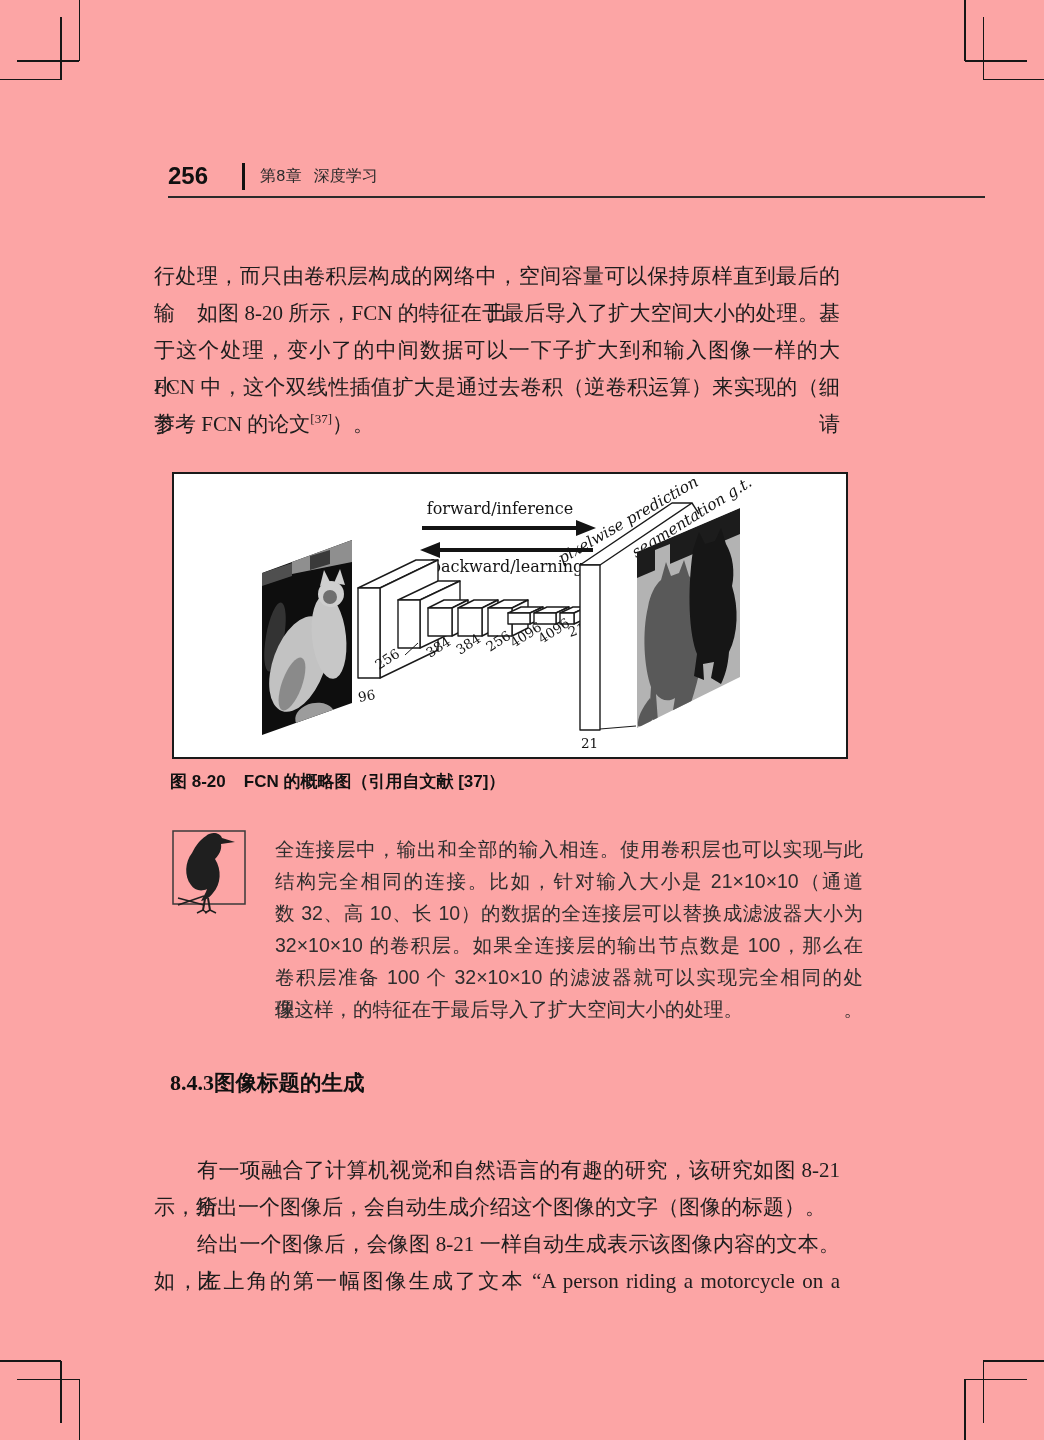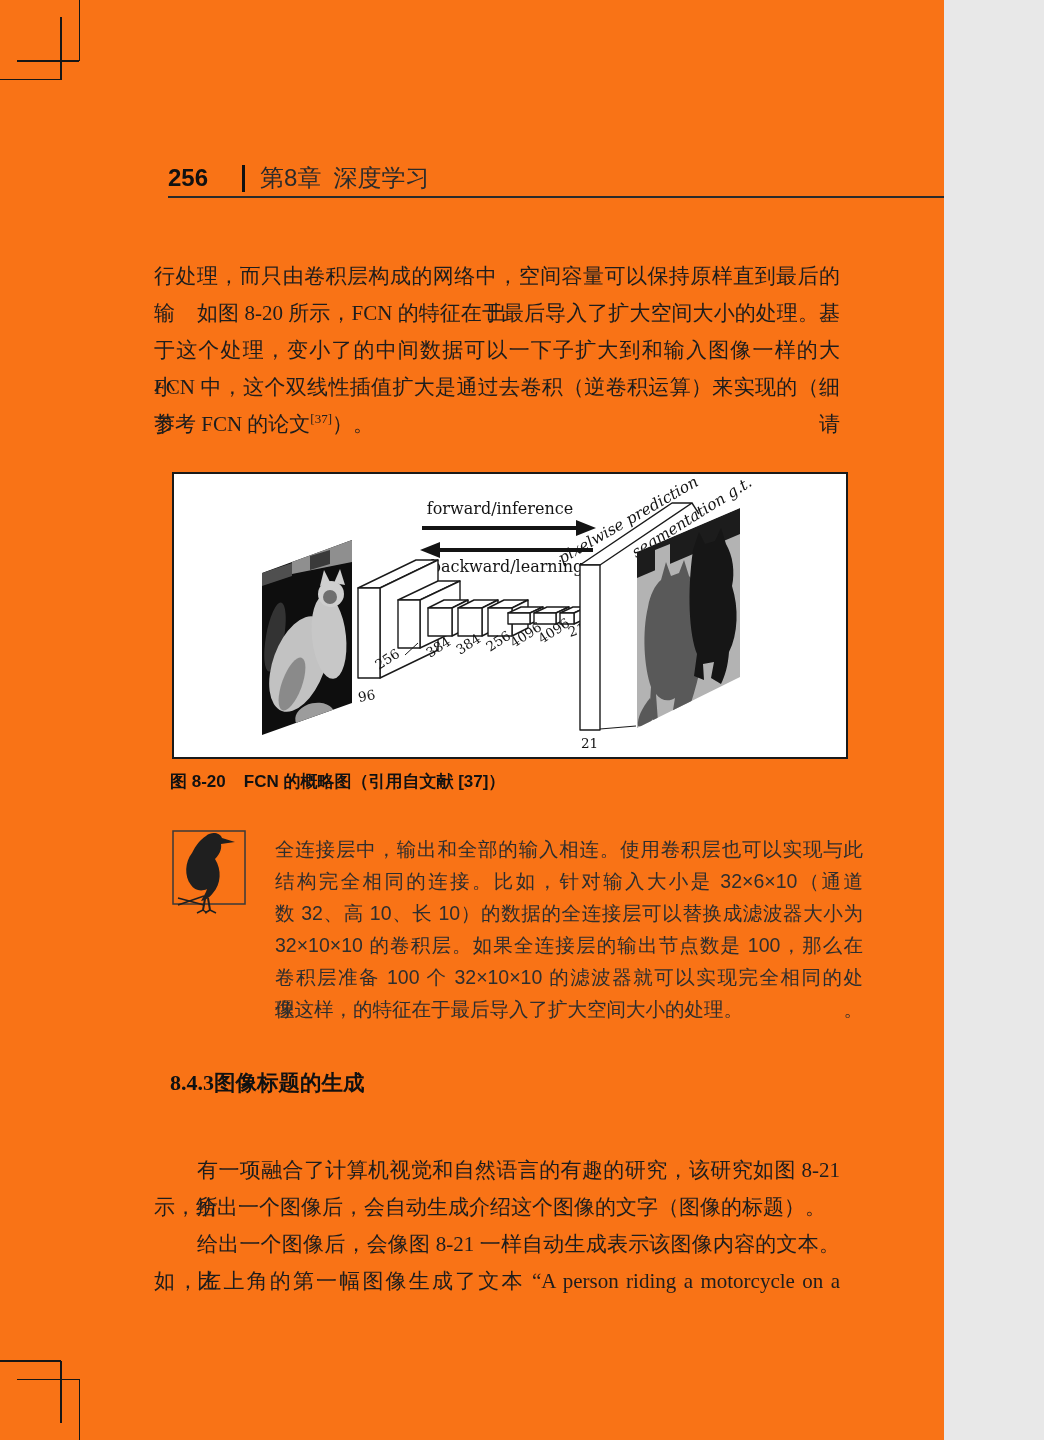--- a/index.html
+++ b/index.html
@@ -1,25 +1,25 @@
 <!DOCTYPE html>
 <html><head>
 <meta charset="utf-8">
 <style>
   html,body{margin:0;padding:0;background:#e8e8e8;}
-  .page{position:relative;width:944px;height:1440px;background:#f97316;overflow:hidden;
+  .page{position:relative;width:1044px;height:1440px;background:#fca5a5;overflow:hidden;
         font-family:"Liberation Serif","DejaVu Serif",serif;color:#1d1d1d;}
   
   .cm{position:absolute;background:#161616;}
   
   .header{position:absolute;left:168px;top:162px;display:flex;align-items:center;}
   .pagenum{font-family:"Liberation Sans","DejaVu Sans",sans-serif;font-weight:bold;
            font-size:24px;letter-spacing:0px;color:#111;}
   .hdr-divider{width:3px;height:27px;background:#111;margin-left:34px;margin-right:15px;}
-  .hdr-chapter{font-family:Liberation Sans, sans-serif;font-size:24px;color:#2b2b2b;}
+  .hdr-chapter{font-family:Liberation Mono, monospace;font-size:16px;color:#2b2b2b;}
   .hdr-chapter .sp{display:inline-block;width:12px;}
   .rule{position:absolute;left:168px;top:196px;width:817px;height:0;border-top:2px solid #2a2a2a;}
   
   .textblock{position:absolute;left:154px;width:686px;margin-top:40px;}
   .line{font-size:21px;line-height:37px;height:37px;white-space:normal;
         text-align:justify;text-align-last:justify;color:#1d1d1d;}
   .line.end{text-align-last:left;}
   .line.ind{padding-left:43px;}
   sup{font-size:13px;vertical-align:super;line-height:0;}
   
@@ -218,21 +218,21 @@
       <path d="M34,6 C40,1 48,3 50,8 L63,12 L49,14 C50,20 47,25 43,29
                C50,40 49,54 41,63 C39,66 36,68 33,70 L29,71
                C31,67 34,63 35,59 C29,62 22,60 19,55
                C12,46 13,32 20,23 C24,15 28,10 34,6 Z" fill="#1f1f1f"></path>
       <path d="M33,69 L31,80 M36,68 L38,80" stroke="#1f1f1f" stroke-width="2" fill="none"></path>
       <path d="M31,80 L25,83 M31,80 L35,83 M38,80 L33,83 M38,80 L44,83" stroke="#1f1f1f" stroke-width="1.5" fill="none"></path>
     </svg>
   </div>
   <div class="noteblock">
     <div class="nline">全连接层中，输出和全部的输入相连。使用卷积层也可以实现与此</div>
-    <div class="nline">结构完全相同的连接。比如，针对输入大小是 32×6×10（通道</div>
+    <div class="nline">结构完全相同的连接。比如，针对输入大小是 21×10×10（通道</div>
     <div class="nline">数 32、高 10、长 10）的数据的全连接层可以替换成滤波器大小为</div>
     <div class="nline">32×10×10 的卷积层。如果全连接层的输出节点数是 100，那么在</div>
     <div class="nline">卷积层准备 100 个 32×10×10 的滤波器就可以实现完全相同的处理。</div>
     <div class="nline end">像这样，的特征在于最后导入了扩大空间大小的处理。</div>
   </div>
 
   <div class="section">
     <span class="sec-num">8.4.3</span>
     <span class="sec-title">图像标题的生成</span>
   </div>

